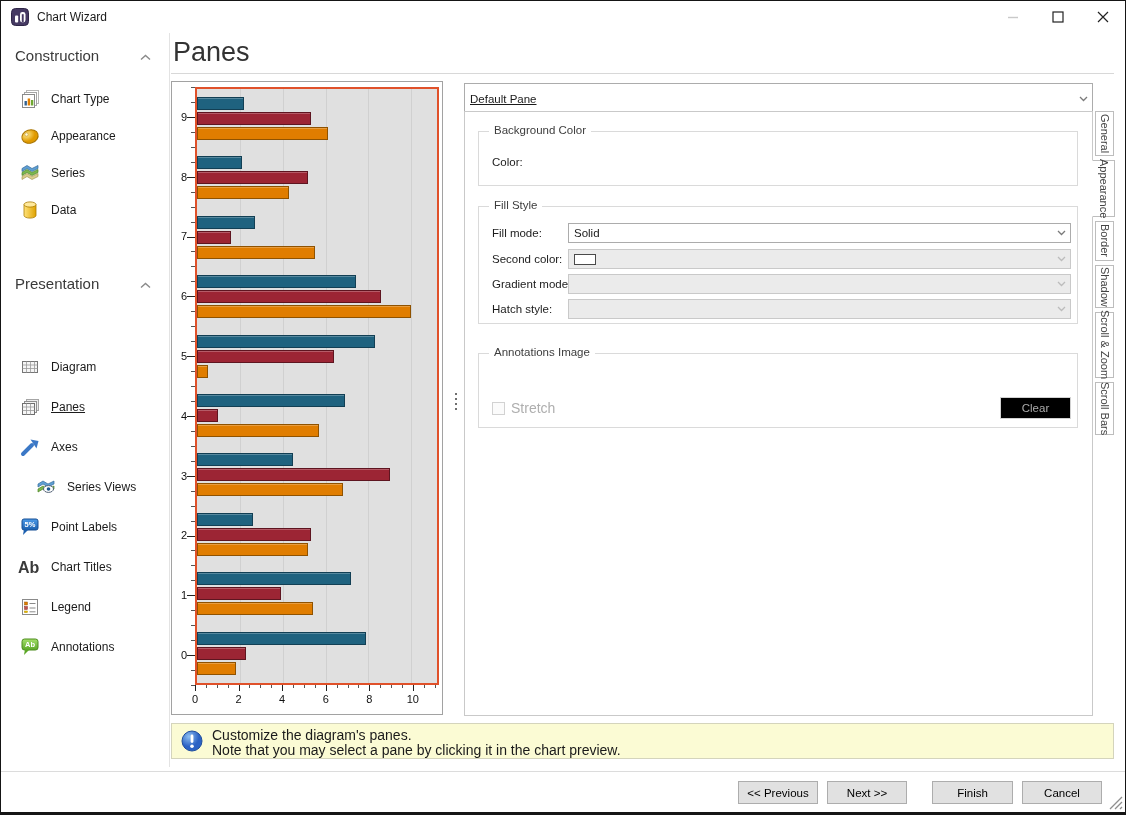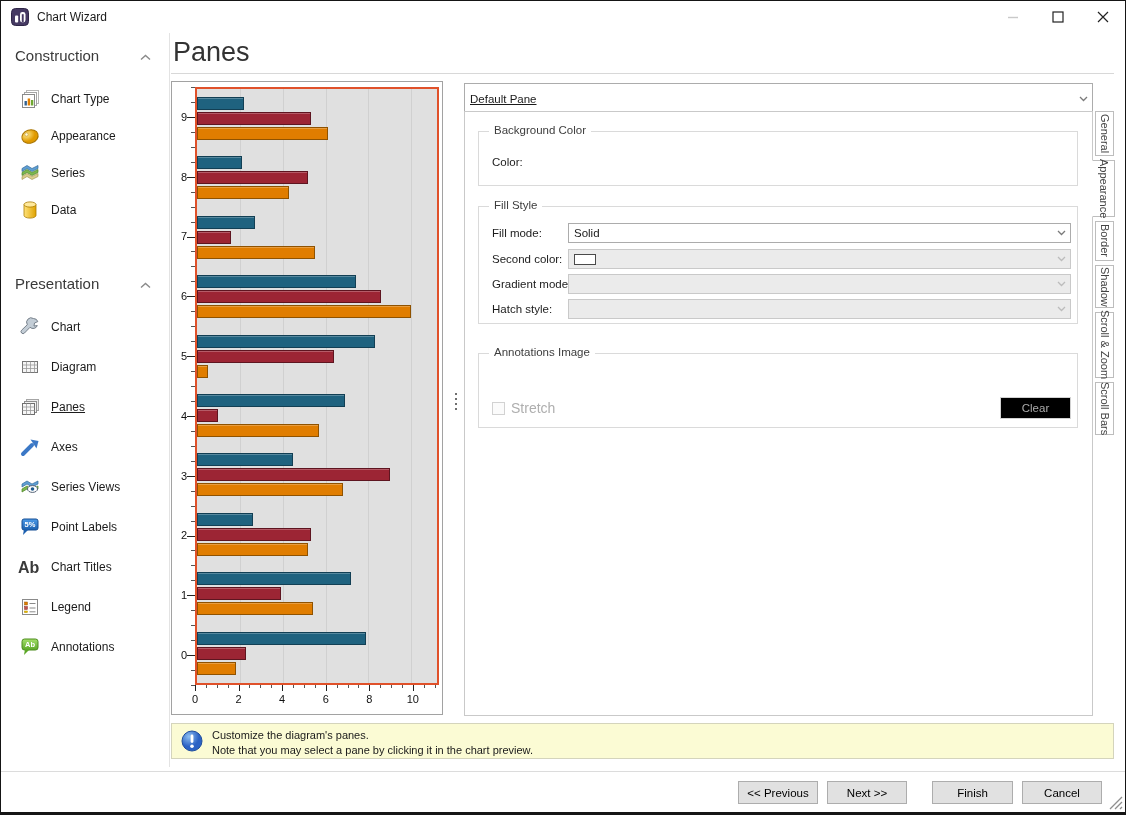--- a/index.html
+++ b/index.html
@@ -72,21 +72,21 @@
   .btn.disabled{background:#000000;border-color:#d2d2d2;color:#ababab;}
   
   .vtab{position:absolute;left:1094px;width:19px;background:#fff;border:1px solid #bdbdbd;box-sizing:border-box;
         display:flex;align-items:center;justify-content:center;}
   .vtab span{writing-mode:vertical-rl;font-size:11px;color:#444;white-space:nowrap;}
   .vtab.active{left:1091px;width:23px;border-left-color:#fff;z-index:3;}
   
   .infobar{position:absolute;left:170px;top:722px;width:943px;height:36px;background:#fbfbd4;
            border:1px solid #d4d4bc;box-sizing:border-box;}
   .info-icon{position:absolute;left:8px;top:5px;width:24px;height:24px;}
-  .info-text{position:absolute;left:40px;top:4px;font-size:11px;color:#1a1a1a;line-height:15px;}
+  .info-text{position:absolute;left:40px;top:4px;font-size:14px;color:#1a1a1a;line-height:15px;}
   
   .footer-rule{position:absolute;left:0;top:770px;width:1126px;height:1px;background:#dcdcdc;}
   .resize-grip{position:absolute;right:2px;bottom:2px;width:14px;height:14px;}
 </style>
 </head>
 <body>
 
 <div class="window">
 
   <div class="titlebar">
@@ -182,28 +182,20 @@
 
     <div class="side-header" style="top:238px;">
       <span>Presentation</span>
       <span class="chev">
         <svg width="11" height="7" viewBox="0 0 11 7">
             <polyline points="1,5.5 5.5,1.5 10,5.5" fill="none" stroke="#8a8a8a" stroke-width="1.4"></polyline>
           </svg>
       </span>
     </div>
 
-    <div class="side-item" style="top:276px;">
-      <span class="icon">
-        <svg width="22" height="22" viewBox="0 0 22 22">
-          <path d="M14.5 2.5 a4.5 4.5 0 0 1 4.3 3.1 L15.5 7 L15 10 L18.3 9.6 A4.5 4.5 0 0 1 11 11.3 L5.5 17 A2 2 0 0 1 2.6 14.2 L8.3 8.7 A4.5 4.5 0 0 1 14.5 2.5 Z" fill="#c3cdd6" stroke="#6b7580" stroke-width="0.9"></path>
-        </svg>
-      </span>
-      <span class="lbl">Chart</span>
-    </div>
     <div class="side-item" style="top:316px;">
       <span class="icon">
         <svg width="22" height="22" viewBox="0 0 22 22">
           <rect x="3.5" y="5.5" width="15" height="11" fill="#f5f5f5" stroke="#767676"></rect>
           <path d="M3.5 9 H18.5 M3.5 12.5 H18.5 M7.5 5.5 V16.5 M11.5 5.5 V16.5 M15.5 5.5 V16.5" stroke="#9a9a9a" stroke-width="0.8"></path>
         </svg>
       </span>
       <span class="lbl">Diagram</span>
     </div>
     <div class="side-item selected" style="top:356px;">
@@ -219,21 +211,21 @@
     </div>
     <div class="side-item" style="top:396px;">
       <span class="icon">
         <svg width="22" height="22" viewBox="0 0 22 22">
           <path d="M4 18 L13 9" stroke="#3b78c6" stroke-width="4" stroke-linecap="round"></path>
           <polygon points="11.5,3.5 19.5,5 17.5,12.5" fill="#3b78c6"></polygon>
         </svg>
       </span>
       <span class="lbl">Axes</span>
     </div>
-    <div class="side-item" style="top:436px;">
+    <div class="side-item" style="top:436px;padding-left:16px;">
       <span class="icon">
         <svg width="22" height="22" viewBox="0 0 22 22">
           <path d="M3 8 L8 5 L13 8 L19 5 L19 8 L13 11 L8 8 L3 11 Z" fill="#5e9fd4" stroke="#336a99" stroke-width="0.7"></path>
           <path d="M3 13 L8 10 L13 13 L19 10 L19 13 L13 16 L8 13 L3 16 Z" fill="#7cb84e" stroke="#4d8426" stroke-width="0.7"></path>
           <ellipse cx="13.5" cy="13" rx="5" ry="3.4" fill="#fff" stroke="#44546a" stroke-width="0.9"></ellipse>
           <circle cx="13.5" cy="13" r="1.8" fill="#1e5a8e"></circle>
         </svg>
       </span>
       <span class="lbl">Series Views</span>
     </div>

